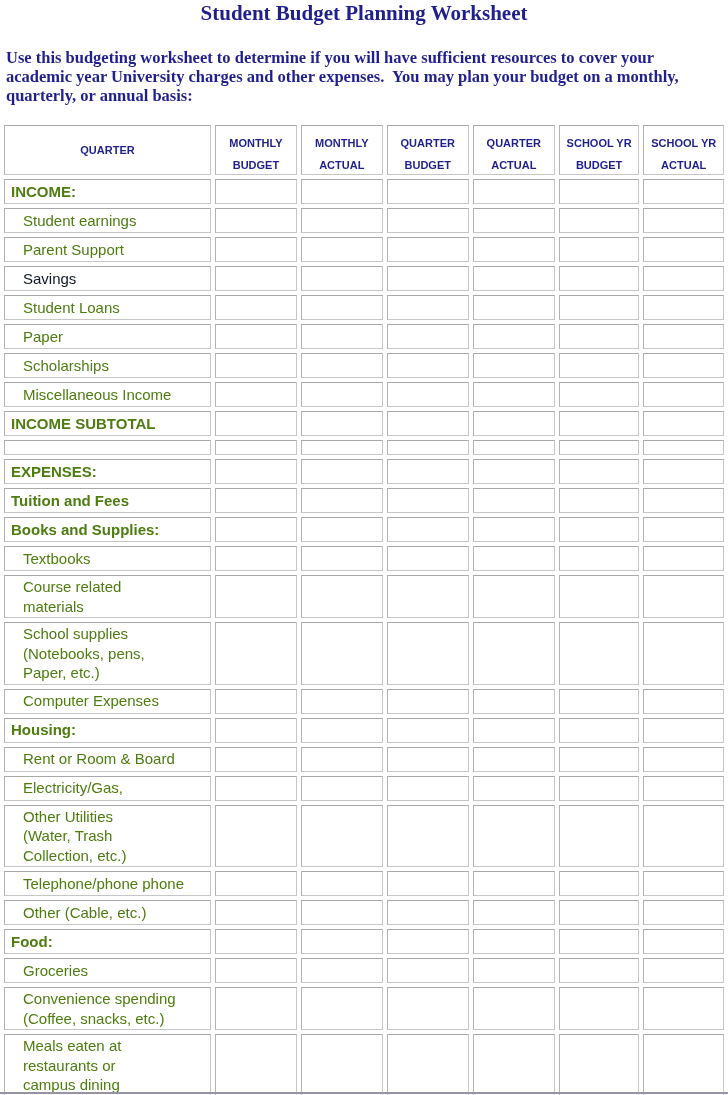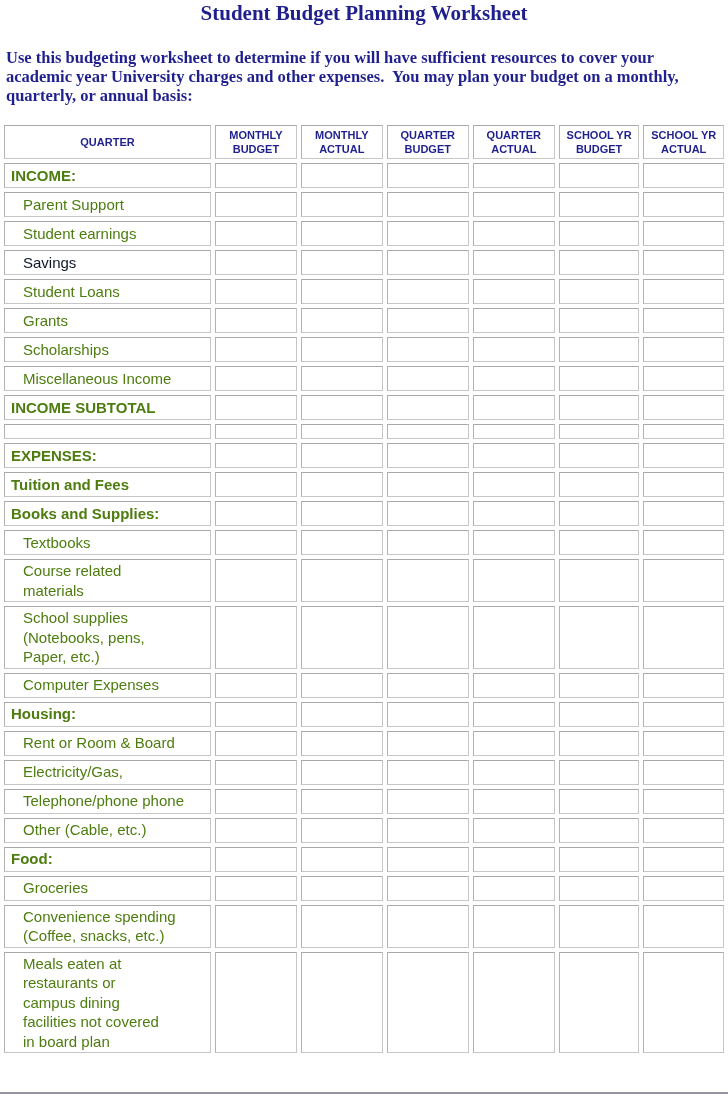--- a/index.html
+++ b/index.html
@@ -54,21 +54,21 @@
     overflow: hidden;
   }
   th.hdr {
     font-size: 11px;
     line-height: 14px;
     font-weight: bold;
     color: #1f1f8e;
     text-align: center;
     padding: 2px 1px;
   }
-  th.hdr .hl { display: block; }
+  th.hdr .hl { display: block; margin-top: 8px; }
   td.cat {
     width: 200px;
     font-size: 15px;
     line-height: 19.5px;
     color: #4d7c0f;
     padding: 1px 4px 1px 6px;
     white-space: pre-line;
   }
   td.cat.section { font-weight: bold; }
   td.cat.item { padding-left: 18px; }
@@ -135,57 +135,57 @@
     <tr>
           <td class="cat section">INCOME:</td>
           <td class="val"></td>
           <td class="val"></td>
           <td class="val"></td>
           <td class="val"></td>
           <td class="val"></td>
           <td class="val"></td>
         </tr>
         <tr>
+          <td class="cat item">Student earnings</td>
+          <td class="val"></td>
+          <td class="val"></td>
+          <td class="val"></td>
+          <td class="val"></td>
+          <td class="val"></td>
+          <td class="val"></td>
+        </tr>
+        <tr>
           <td class="cat item">Parent Support</td>
           <td class="val"></td>
           <td class="val"></td>
           <td class="val"></td>
           <td class="val"></td>
           <td class="val"></td>
           <td class="val"></td>
         </tr>
         <tr>
-          <td class="cat item">Student earnings</td>
-          <td class="val"></td>
-          <td class="val"></td>
-          <td class="val"></td>
-          <td class="val"></td>
-          <td class="val"></td>
-          <td class="val"></td>
-        </tr>
-        <tr>
           <td class="cat item black">Savings</td>
           <td class="val"></td>
           <td class="val"></td>
           <td class="val"></td>
           <td class="val"></td>
           <td class="val"></td>
           <td class="val"></td>
         </tr>
         <tr>
           <td class="cat item">Student Loans</td>
           <td class="val"></td>
           <td class="val"></td>
           <td class="val"></td>
           <td class="val"></td>
           <td class="val"></td>
           <td class="val"></td>
         </tr>
         <tr>
-          <td class="cat item">Grants</td>
+          <td class="cat item">Paper</td>
           <td class="val"></td>
           <td class="val"></td>
           <td class="val"></td>
           <td class="val"></td>
           <td class="val"></td>
           <td class="val"></td>
         </tr>
         <tr>
           <td class="cat item">Scholarships</td>
           <td class="val"></td>
@@ -301,20 +301,31 @@
           <td class="cat item">Rent or Room &amp; Board</td>
           <td class="val"></td>
           <td class="val"></td>
           <td class="val"></td>
           <td class="val"></td>
           <td class="val"></td>
           <td class="val"></td>
         </tr>
         <tr>
           <td class="cat item">Electricity/Gas,</td>
+          <td class="val"></td>
+          <td class="val"></td>
+          <td class="val"></td>
+          <td class="val"></td>
+          <td class="val"></td>
+          <td class="val"></td>
+        </tr>
+        <tr>
+          <td class="cat item">Other Utilities
+(Water, Trash
+Collection, etc.)</td>
           <td class="val"></td>
           <td class="val"></td>
           <td class="val"></td>
           <td class="val"></td>
           <td class="val"></td>
           <td class="val"></td>
         </tr>
         <tr>
           <td class="cat item">Telephone/phone phone</td>
           <td class="val"></td>

